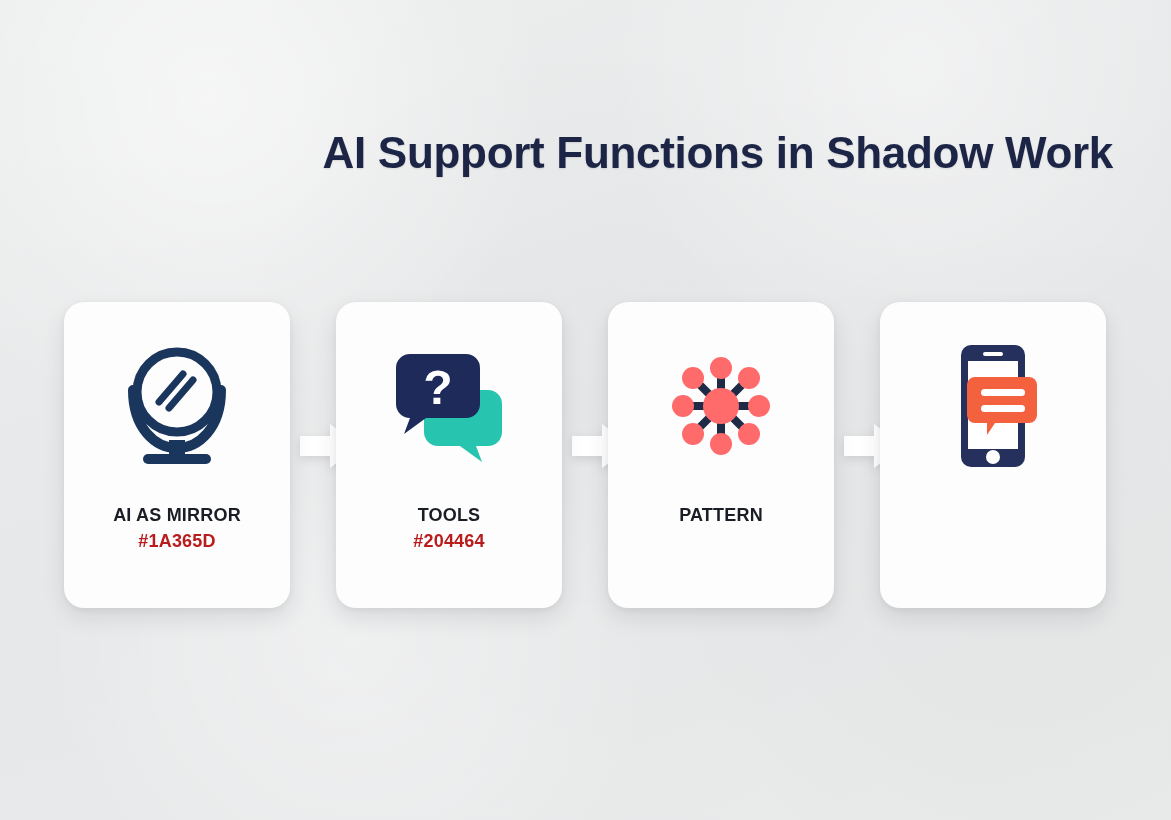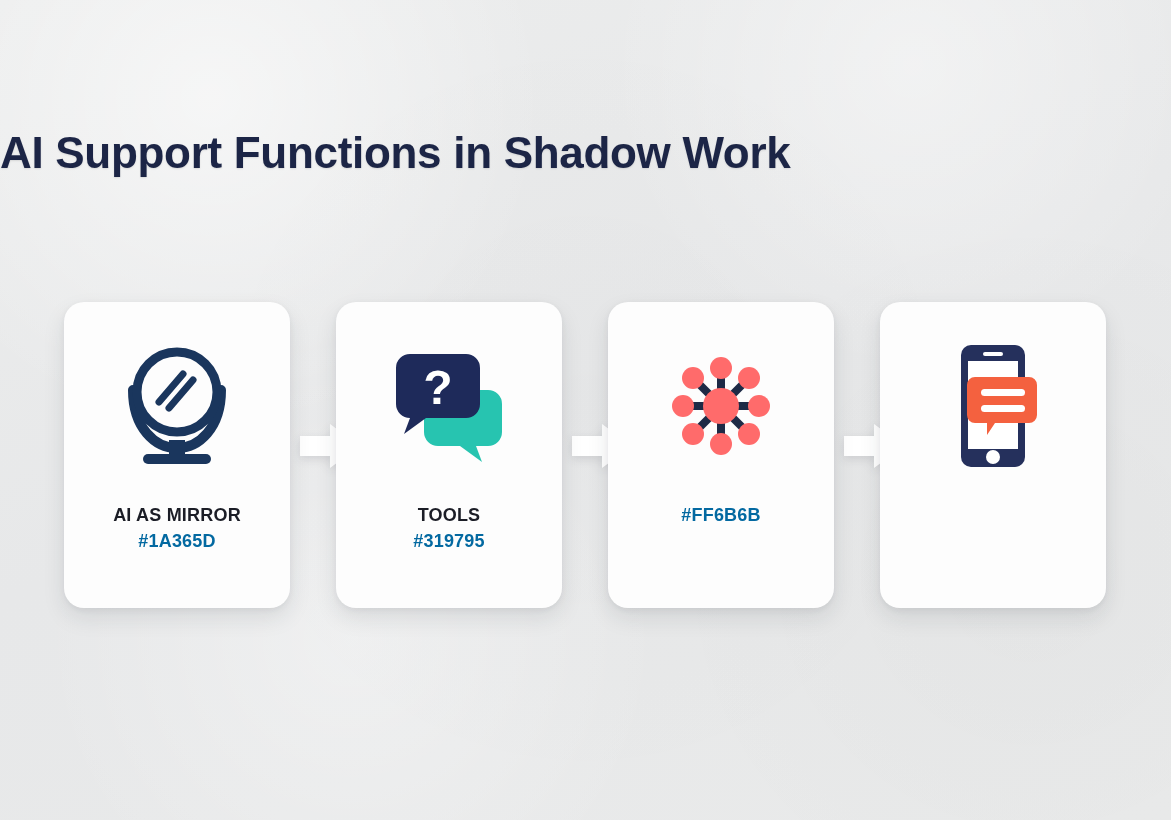--- a/index.html
+++ b/index.html
@@ -34,21 +34,21 @@
     position: absolute;
     inset: 0;
   }
 
   
   .title {
     position: absolute;
     top: 128px;
     left: 0;
     width: 1113px;
-    text-align: left;
+    text-align: right;
     font-size: 44px;
     font-weight: 700;
     letter-spacing: -0.3px;
     color: #1c2546;
     text-shadow: 0 1px 2px rgba(0,0,0,0.10);
   }
 
   
   .flow {
     position: absolute;
@@ -97,21 +97,21 @@
     color: #1b1d26;
     letter-spacing: 0.2px;
   }
 
   .card-code {
     width: 196px;
     text-align: center;
     font-size: 18px;
     font-weight: 700;
     line-height: 26px;
-    color: #0369a1;
+    color: #b91c1c;
     letter-spacing: 0.2px;
   }
 
   .card-code:empty { display: none; }
 
   
   .chevron {
     position: absolute;
     top: 108px;
     width: 70px;
@@ -165,21 +165,21 @@
         <svg class="icon-svg" width="118" height="116" viewBox="0 0 118 116" aria-hidden="true">
 
           <path d="M48 42 H98 A14 14 0 0 1 112 56 V84 A14 14 0 0 1 98 98 H86 L92 114 L70 98 H48 A14 14 0 0 1 34 84 V56 A14 14 0 0 1 48 42 Z" fill="#27c4b0"></path>
 
           <path d="M20 6 H76 A14 14 0 0 1 90 20 V56 A14 14 0 0 1 76 70 H36 L14 86 L20 70 A14 14 0 0 1 6 56 V20 A14 14 0 0 1 20 6 Z" fill="#1e2a5a"></path>
 
           <text x="48" y="56" font-family="'Liberation Sans', sans-serif" font-size="48" font-weight="700" fill="#ffffff" text-anchor="middle">?</text>
         </svg>
       </div>
       <div class="card-label">TOOLS</div>
-      <div class="card-code">#319795</div>
+      <div class="card-code">#204464</div>
     </div>
 
     <div class="card c3">
       <div class="icon-wrap">
         <svg class="icon-svg" width="112" height="112" viewBox="0 0 112 112" aria-hidden="true">
           <g stroke="#1e2a46" stroke-width="8" stroke-linecap="round">
             <line x1="56" y1="56" x2="56" y2="20"></line>
             <line x1="56" y1="56" x2="56" y2="92"></line>
             <line x1="56" y1="56" x2="20" y2="56"></line>
             <line x1="56" y1="56" x2="92" y2="56"></line>
@@ -194,21 +194,21 @@
             <circle cx="18" cy="56" r="11"></circle>
             <circle cx="94" cy="56" r="11"></circle>
             <circle cx="28" cy="28" r="11"></circle>
             <circle cx="84" cy="28" r="11"></circle>
             <circle cx="28" cy="84" r="11"></circle>
             <circle cx="84" cy="84" r="11"></circle>
             <circle cx="56" cy="56" r="18"></circle>
           </g>
         </svg>
       </div>
-      <div class="card-code">#FF6B6B</div>
+      <div class="card-label">PATTERN</div>
     </div>
 
     <div class="card c4">
       <div class="icon-wrap">
         <svg class="icon-svg" width="100" height="126" viewBox="0 0 100 126" aria-hidden="true">
 
           <rect x="18" y="2" width="64" height="122" rx="10" fill="#25305c"></rect>
 
           <rect x="25" y="18" width="50" height="88" fill="#ffffff"></rect>
 

